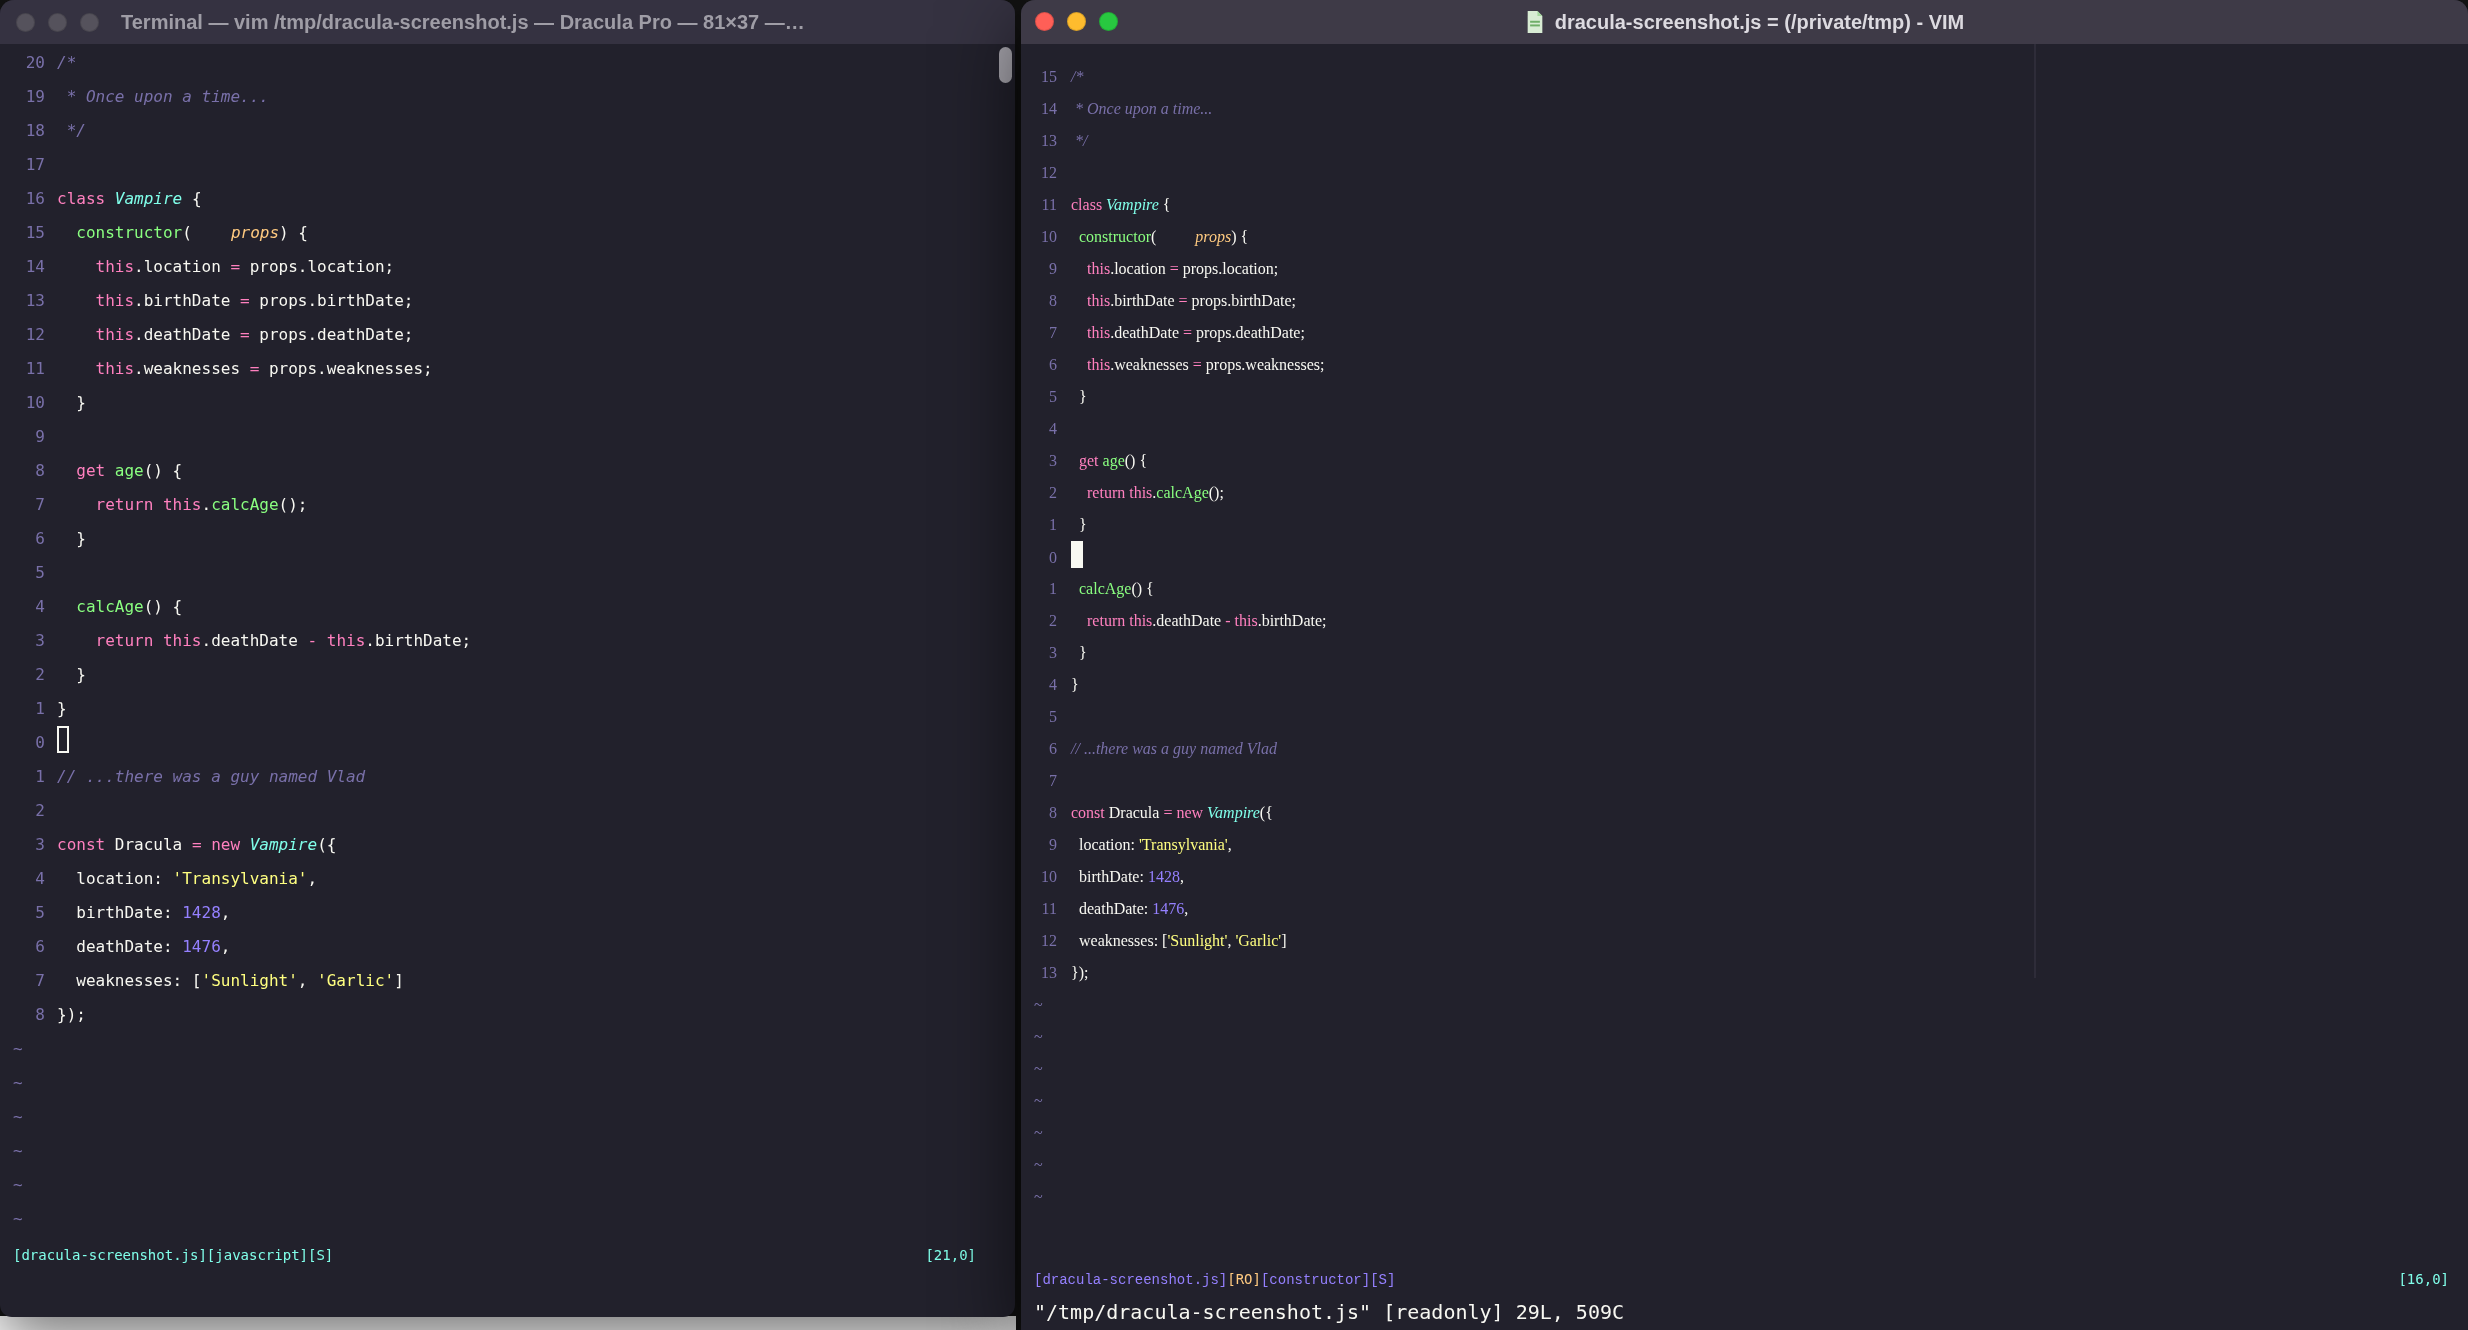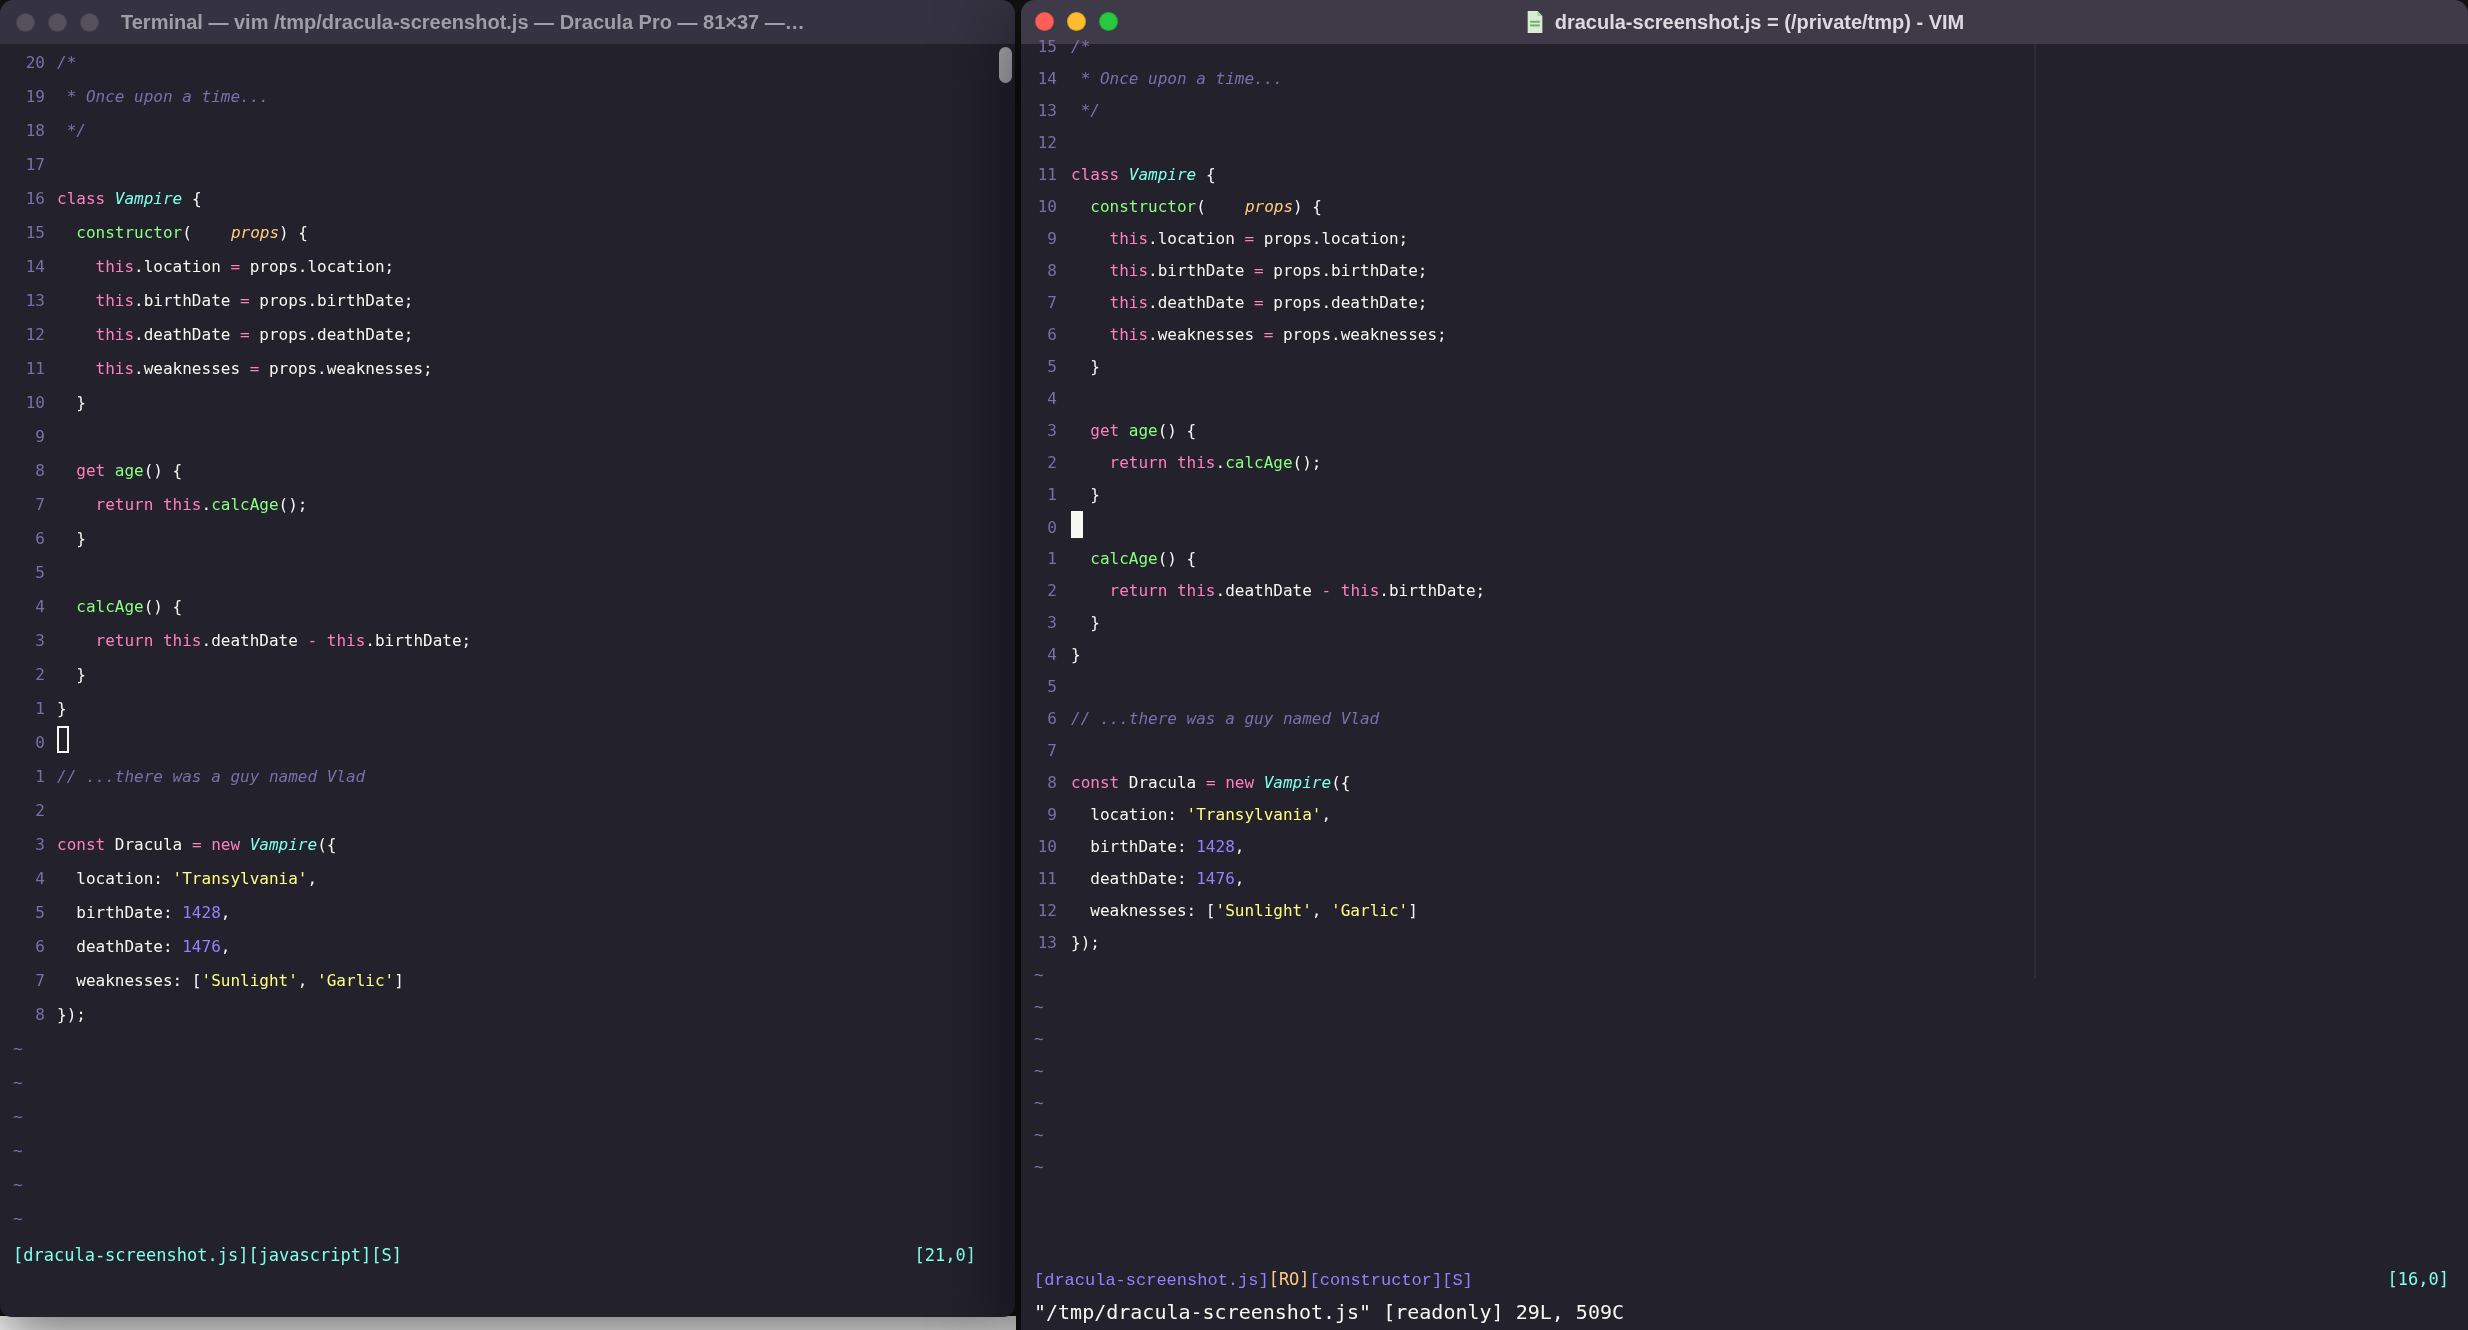--- a/index.html
+++ b/index.html
@@ -20,21 +20,21 @@
            box-shadow: inset 0 0 0 1px rgba(0,0,0,.15); }
   .light.inactive { background:var(--light_inactive); }
   .light.red { background:var(--light_red); }
   .light.yellow { background:var(--light_yellow); }
   .light.green { background:var(--light_green); }
   .title { font-family:"Liberation Sans", sans-serif; font-size:20px; font-weight:bold; }
   .title-left { margin-left:22px; color:var(--title_text_left); white-space:nowrap; overflow:hidden; flex:1; }
 
   .buffer { position:absolute; left:0; right:20px; font-size:16px; white-space:pre; }
   .buf-left  { top:46px; }
-  .buf-right { top:31px; }
+  .buf-right { top:61px;font-family:Liberation Serif, serif; }
   .buf-left  .line { height:34px; line-height:34px; }
   .buf-right .line { height:32px; line-height:32px; }
   .line { white-space:pre; }
   .num { display:inline-block; text-align:right; color:var(--linenr); }
   .buf-left  .num { width:45px; margin-right:12px; }
   .buf-right .num { width:36px; margin-right:14px; }
   .tilde { color:var(--linenr); margin-left:13px; }
 
   .tok-fg    { color:var(--fg); }
   .tok-com   { color:var(--comment); font-style:italic; }
@@ -44,21 +44,21 @@
   .tok-cls   { color:var(--cyan); font-style:italic; }
   .tok-param { color:var(--orange); font-style:italic;margin-left:39px; }
   .tok-str   { color:var(--yellow);margin-top:43px; }
   .tok-num   { color:var(--purple); }
 
   .cursor { display:inline-block; width:12px; height:27px; vertical-align:-5px; }
   .cursor.hollow { border:2px solid var(--fg); background:transparent; }
   .cursor.block  { background:var(--fg); }
 
   .statusline { position:absolute; left:0; right:0; height:34px; line-height:34px;
-                display:flex; padding:0 13px; font-size:17px; white-space:pre; }
+                display:flex; padding:0 13px; font-size:14px; white-space:pre; }
   .sl-left  { bottom:45px; }
   .sl-right { bottom:34px; }
   .cmdline  { position:absolute; left:0; right:0; bottom:2px; height:32px; line-height:32px;
               padding:0 13px; font-size:20px; color:var(--fg); white-space:pre; }
   .st-cyan   { color:var(--cyan); }
   .st-purple { color:var(--purple);font-family:Liberation Mono, monospace; }
   .st-orange { color:var(--orange); }
   .st-right  { margin-left:auto; padding-right:26px; }
   .sl-right .st-right { padding-right:6px; }
 

